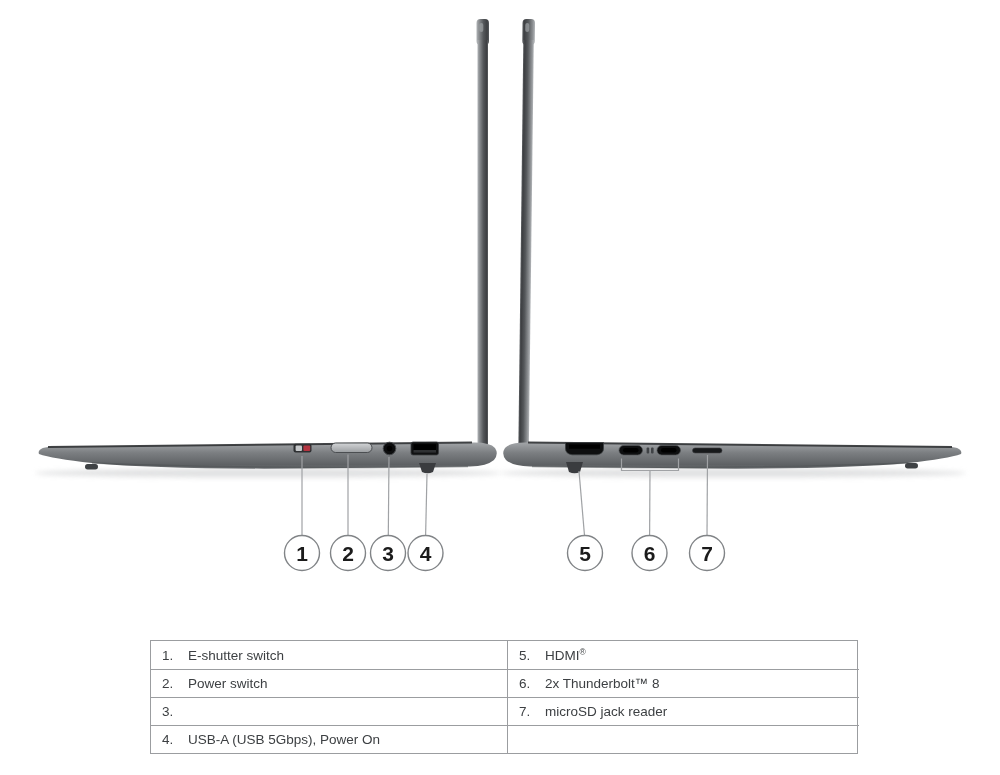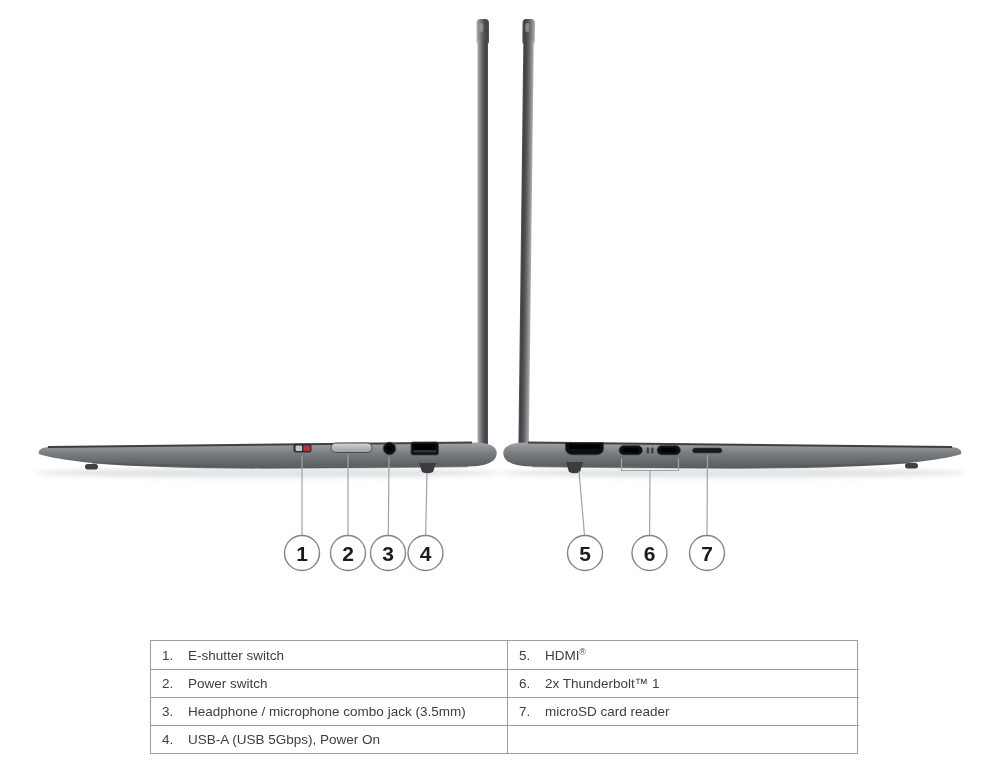--- a/index.html
+++ b/index.html
@@ -220,30 +220,29 @@
       <span class="num">5.</span>
       <span class="label"><span>HDMI</span><sup>®</sup></span>
     </div>
 
     <div class="legend-cell">
       <span class="num">2.</span>
       <span class="label"><span>Power switch</span></span>
     </div>
     <div class="legend-cell right-col">
       <span class="num">6.</span>
-      <span class="label"><span>2x Thunderbolt™ 1</span></span>
+      <span class="label"><span>2x Thunderbolt™ 8</span></span>
     </div>
 
     <div class="legend-cell">
       <span class="num">3.</span>
-      <span class="label"><span>Headphone / microphone combo jack (3.5mm)</span></span>
     </div>
     <div class="legend-cell right-col">
       <span class="num">7.</span>
-      <span class="label"><span>microSD card reader</span></span>
+      <span class="label"><span>microSD jack reader</span></span>
     </div>
 
     <div class="legend-cell">
       <span class="num">4.</span>
       <span class="label"><span>USB-A (USB 5Gbps), Power On</span></span>
     </div>
     <div class="legend-cell right-col">
       <span class="num"></span>
       <span class="label"><span></span></span>
     </div>

